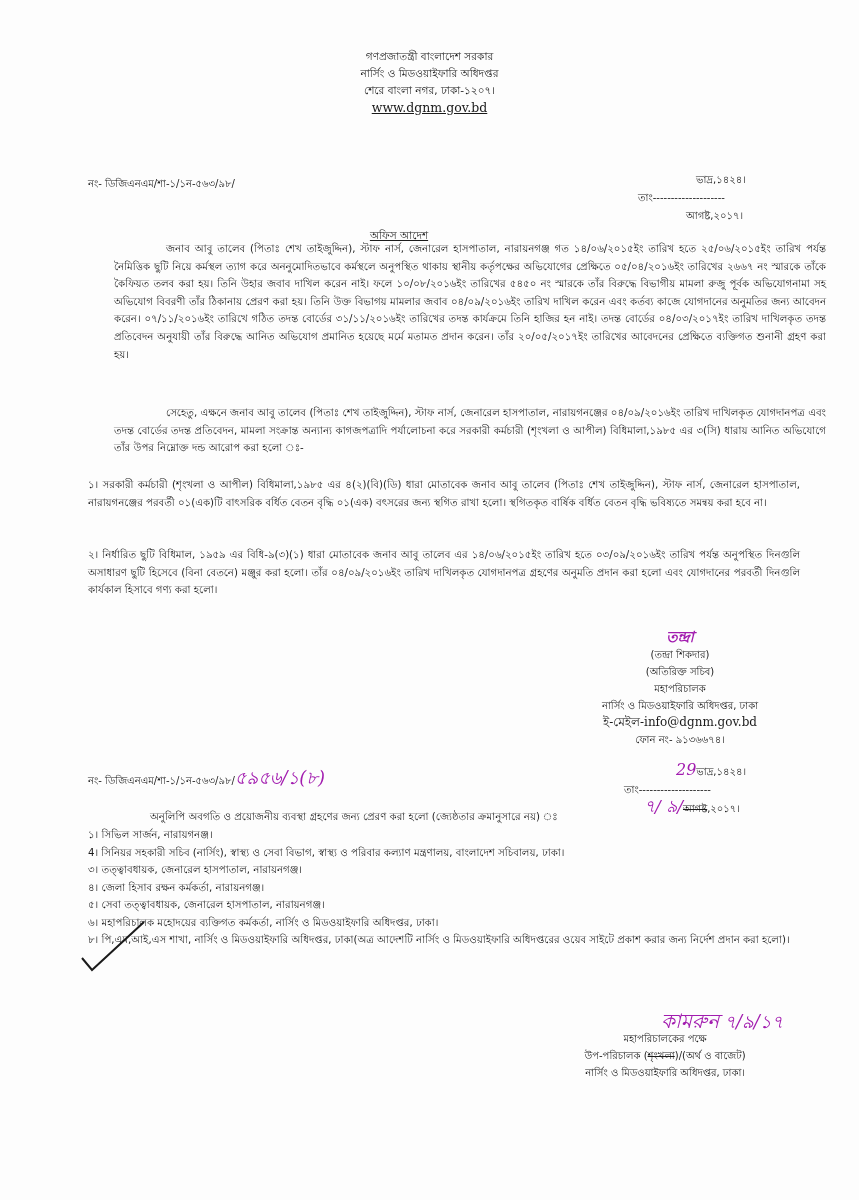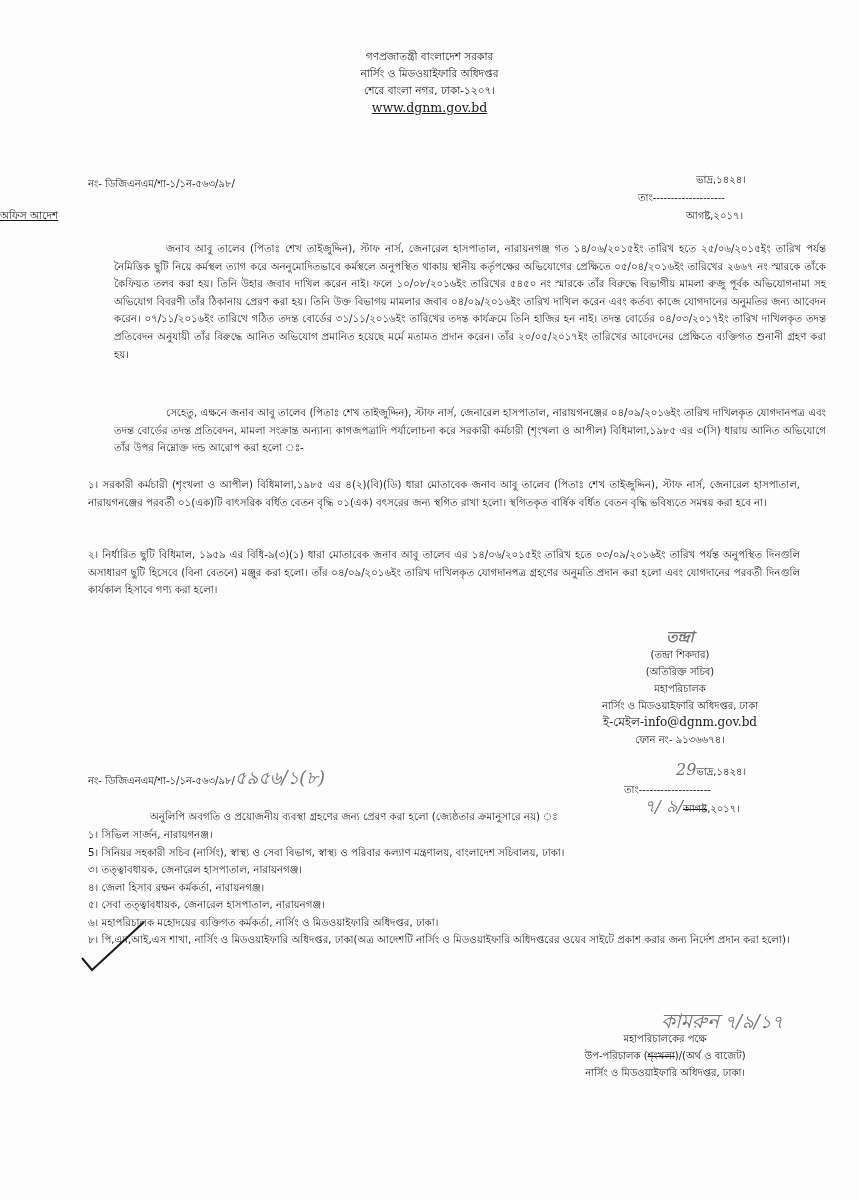--- a/index.html
+++ b/index.html
@@ -12,42 +12,42 @@
   .abs { position: absolute; }
   .hdr { left: 0; width: 859px; text-align: center; font-size: 10.5px; line-height: 17px; }
   .hdr-line { display: block; }
   .url { font-family: "DejaVu Serif", serif; font-size: 12.5px; text-decoration: underline; }
   .small { font-size: 10px; line-height: 16px; }
   .para { font-size: 10.2px; line-height: 17.6px; text-align: justify; }
   .indent { text-indent: 52px; margin-left: 26px; }
   .title { font-size: 10.5px; text-decoration: underline; }
   .sig { text-align: center; font-size: 10px; line-height: 17px; }
   .email { font-family: "DejaVu Serif", serif; font-size: 12px; }
-  .hand { font-family: "DejaVu Serif", serif; font-style: italic; color: #737373; }
+  .hand { font-family: "DejaVu Serif", serif; font-style: italic; color: #a21caf; }
   .cc-item { font-size: 10.2px; line-height: 17.5px; }
   .strike { text-decoration: line-through; }
 </style>
 </head>
 <body>
 
 <div class="page">
 
   <div class="abs hdr" style="top:48px;">
     <span class="hdr-line">গণপ্রজাতন্ত্রী বাংলাদেশ সরকার</span>
     <span class="hdr-line">নার্সিং ও মিডওয়াইফারি অধিদপ্তর</span>
     <span class="hdr-line">শেরে বাংলা নগর, ঢাকা-১২০৭।</span>
     <span class="hdr-line url">www.dgnm.gov.bd</span>
   </div>
 
   <div class="abs small" style="left:88px; top:176px;">নং- ডিজিএনএম/শা-১/১ন-৫৬৩/৯৮/</div>
   <div class="abs small" style="left:696px; top:172px;">ভাদ্র,১৪২৪।</div>
   <div class="abs small" style="left:638px; top:190px;">তাং--------------------</div>
   <div class="abs small" style="left:686px; top:208px;">আগষ্ট,২০১৭।</div>
 
-  <div class="abs title" style="left:0; width:798px; top:208px;">
+  <div class="abs title" style="left:0; width:798px; text-align:center; top:228px;">
     <span>অফিস আদেশ</span>
   </div>
 
   <div class="abs para indent" style="left:88px; width:712px; top:240px;">জনাব আবু তালেব (পিতাঃ শেখ তাইজুদ্দিন), স্টাফ নার্স, জেনারেল হাসপাতাল, নারায়নগঞ্জ গত ১৪/০৬/২০১৫ইং তারিখ হতে ২৫/০৬/২০১৫ইং তারিখ পর্যন্ত নৈমিত্তিক ছুটি নিয়ে কর্মস্থল ত্যাগ করে অননুমোদিতভাবে কর্মস্থলে অনুপস্থিত থাকায় স্থানীয় কর্তৃপক্ষের অভিযোগের প্রেক্ষিতে ০৫/০৪/২০১৬ইং তারিখের ২৬৬৭ নং স্মারকে তাঁকে কৈফিয়ত তলব করা হয়। তিনি উহার জবাব দাখিল করেন নাই। ফলে ১০/০৮/২০১৬ইং তারিখের ৫৪৫০ নং স্মারকে তাঁর বিরুদ্ধে বিভাগীয় মামলা রুজু পূর্বক অভিযোগনামা সহ অভিযোগ বিবরণী তাঁর ঠিকানায় প্রেরণ করা হয়। তিনি উক্ত বিভাগয় মামলার জবাব ০৪/০৯/২০১৬ইং তারিখ দাখিল করেন এবং কর্তব্য কাজে যোগদানের অনুমতির জন্য আবেদন করেন। ০৭/১১/২০১৬ইং তারিখে গঠিত তদন্ত বোর্ডের ৩১/১১/২০১৬ইং তারিখের তদন্ত কার্যক্রমে তিনি হাজির হন নাই। তদন্ত বোর্ডের ০৪/০৩/২০১৭ইং তারিখ দাখিলকৃত তদন্ত প্রতিবেদন অনুযায়ী তাঁর বিরুদ্ধে আনিত অভিযোগ প্রমানিত হয়েছে মর্মে মতামত প্রদান করেন। তাঁর ২০/০৫/২০১৭ইং তারিখের আবেদনের প্রেক্ষিতে ব্যক্তিগত শুনানী গ্রহণ করা হয়।</div>
   <div class="abs para indent" style="left:88px; width:712px; top:404px;">সেহেতু, এক্ষনে জনাব আবু তালেব (পিতাঃ শেখ তাইজুদ্দিন), স্টাফ নার্স, জেনারেল হাসপাতাল, নারায়গনঞ্জের ০৪/০৯/২০১৬ইং তারিখ দাখিলকৃত যোগদানপত্র এবং তদন্ত বোর্ডের তদন্ত প্রতিবেদন, মামলা সংক্রান্ত অন্যান্য কাগজপত্রাদি পর্যালোচনা করে সরকারী কর্মচারী (শৃংখলা ও আপীল) বিধিমালা,১৯৮৫ এর ৩(সি) ধারায় আনিত অভিযোগে তাঁর উপর নিম্নোক্ত দন্ড আরোপ করা হলো ঃ-</div>
   <div class="abs para" style="left:88px; width:712px; top:476px;">১। সরকারী কর্মচারী (শৃংখলা ও আপীল) বিধিমালা,১৯৮৫ এর ৪(২)(বি)(ডি) ধারা মোতাবেক জনাব আবু তালেব (পিতাঃ শেখ তাইজুদ্দিন), স্টাফ নার্স, জেনারেল হাসপাতাল, নারায়গনঞ্জের পরবর্তী ০১(এক)টি বাৎসরিক বর্ধিত বেতন বৃদ্ধি ০১(এক) বৎসরের জন্য স্থগিত রাখা হলো। স্থগিতকৃত বার্ষিক বর্ধিত বেতন বৃদ্ধি ভবিষ্যতে সমন্বয় করা হবে না।</div>
   <div class="abs para" style="left:88px; width:712px; top:546px;">২। নির্ধারিত ছুটি বিধিমাল, ১৯৫৯ এর বিধি-৯(৩)(১) ধারা মোতাবেক জনাব আবু তালেব এর ১৪/০৬/২০১৫ইং তারিখ হতে ০৩/০৯/২০১৬ইং তারিখ পর্যন্ত  অনুপস্থিত দিনগুলি অসাধারণ ছুটি হিসেবে (বিনা বেতনে) মঞ্জুর করা হলো। তাঁর ০৪/০৯/২০১৬ইং তারিখ দাখিলকৃত যোগদানপত্র গ্রহণের অনুমতি প্রদান করা হলো এবং যোগদানের পরবর্তী দিনগুলি কার্যকাল হিসাবে গণ্য করা হলো।</div>
 
   <div class="abs sig" style="left:560px; width:240px; top:628px;">
     <div class="hand" style="font-size:15px; font-weight:bold; line-height:18px;">তন্দ্রা</div>
@@ -66,21 +66,21 @@
     <span class="hand" style="font-size:16px;">29</span><span>ভাদ্র,১৪২৪।</span>
   </div>
   <div class="abs small" style="left:624px; top:782px;">তাং--------------------</div>
   <div class="abs small" style="left:644px; top:798px;">
     <span class="hand" style="font-size:17px;">৭/ ৯/</span><span class="strike">আগষ্ট</span><span>,২০১৭।</span>
   </div>
 
   <div class="abs cc-item" style="left:150px; top:808px;">অনুলিপি অবগতি ও প্রয়োজনীয় ব্যবস্থা গ্রহণের জন্য প্রেরণ করা হলো (জ্যেষ্ঠতার ক্রমানুসারে নয়) ঃ</div>
   <div class="abs" style="left:88px; width:712px; top:826px;">
     <div class="cc-item">১। সিভিল সার্জন, নারায়গনঞ্জ।</div>
-    <div class="cc-item">5। সিনিয়র সহকারী সচিব (নার্সিং), স্বাস্থ্য ও সেবা বিভাগ, স্বাস্থ্য ও পরিবার কল্যাণ মন্ত্রণালয়, বাংলাদেশ সচিবালয়, ঢাকা।</div>
+    <div class="cc-item">4। সিনিয়র সহকারী সচিব (নার্সিং), স্বাস্থ্য ও সেবা বিভাগ, স্বাস্থ্য ও পরিবার কল্যাণ মন্ত্রণালয়, বাংলাদেশ সচিবালয়, ঢাকা।</div>
     <div class="cc-item">৩। তত্ত্বাবধায়ক, জেনারেল হাসপাতাল, নারায়নগঞ্জ।</div>
     <div class="cc-item">৪। জেলা হিসাব রক্ষন কর্মকর্তা, নারায়নগঞ্জ।</div>
     <div class="cc-item">৫। সেবা তত্ত্বাবধায়ক, জেনারেল হাসপাতাল, নারায়নগঞ্জ।</div>
     <div class="cc-item">৬। মহাপরিচালক মহোদয়ের ব্যক্তিগত কর্মকর্তা, নার্সিং ও মিডওয়াইফারি অধিদপ্তর, ঢাকা।</div>
     <div class="cc-item" style="padding-left:14px; text-indent:-14px;">৮। পি,এম,আই,এস শাখা, নার্সিং ও মিডওয়াইফারি অধিদপ্তর, ঢাকা(অত্র আদেশটি নার্সিং ও মিডওয়াইফারি অধিদপ্তরের ওয়েব সাইটে প্রকাশ করার জন্য নির্দেশ প্রদান করা হলো)।</div>
   </div>
 
   <svg class="abs" style="left:78px; top:918px;" width="70" height="58">
     <path d="M4 40 L14 52 L66 4" stroke="#1b1b1b" stroke-width="2" fill="none"></path>
   </svg>

